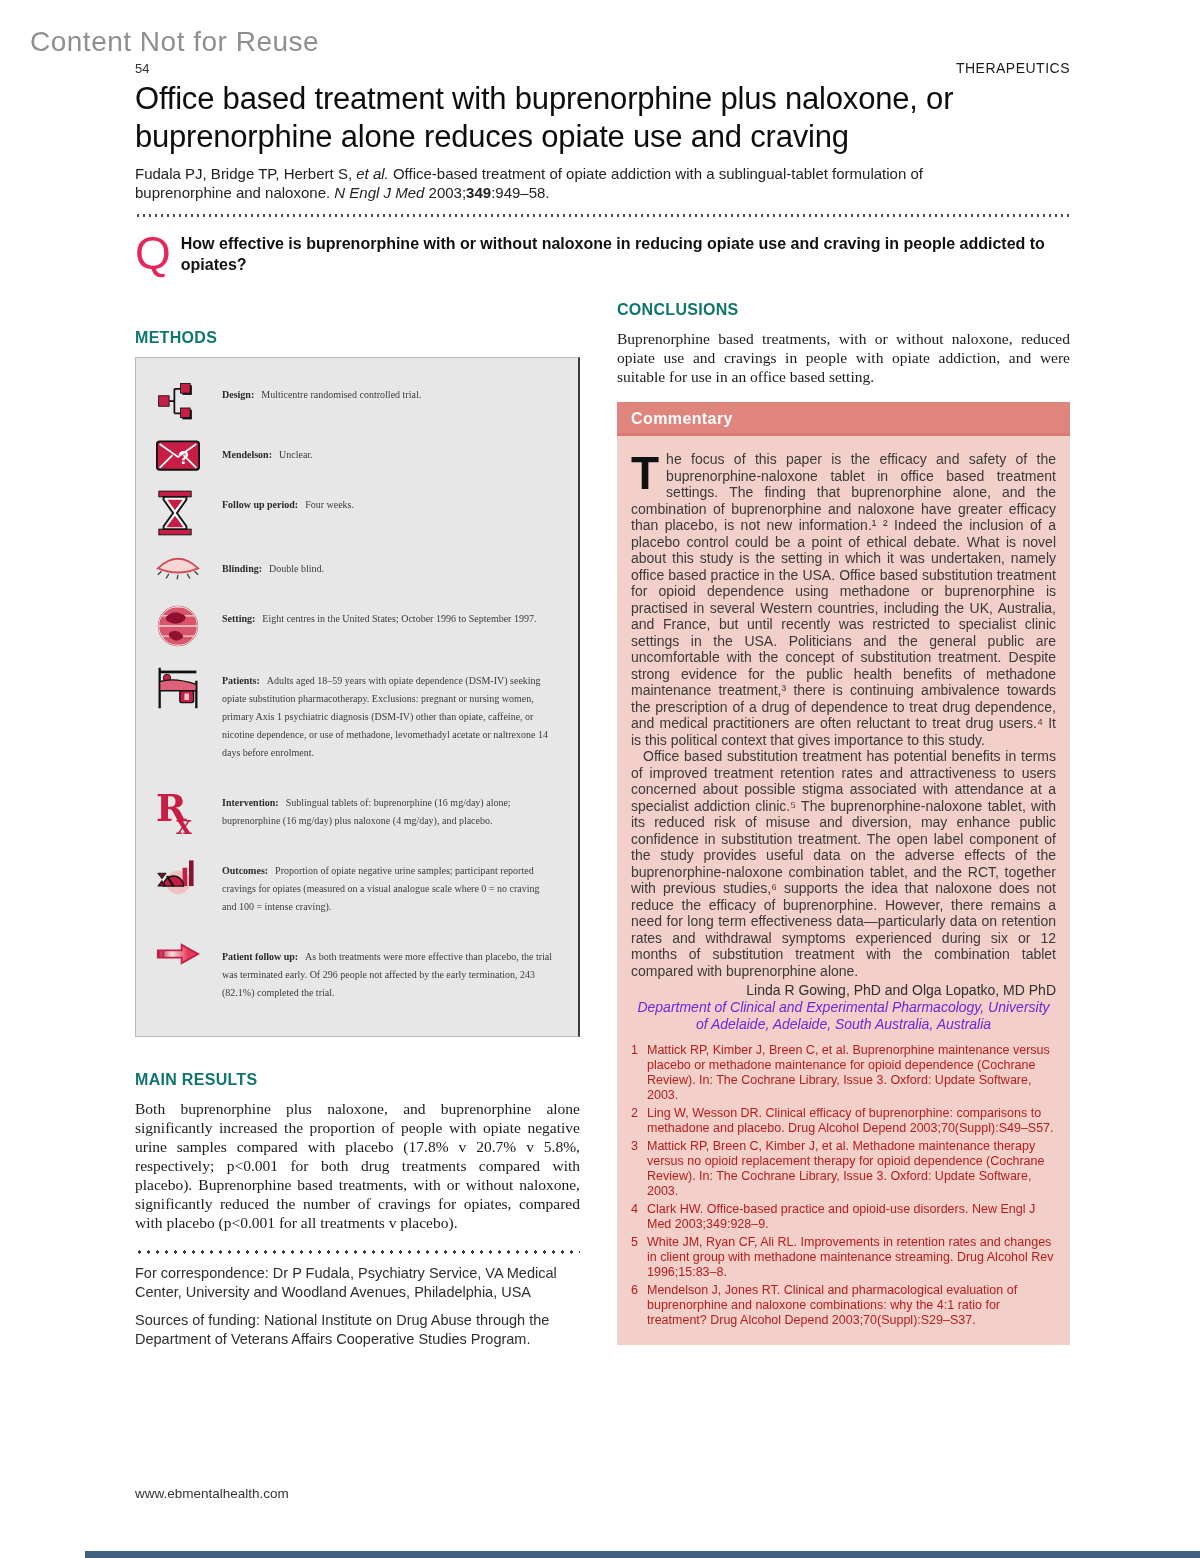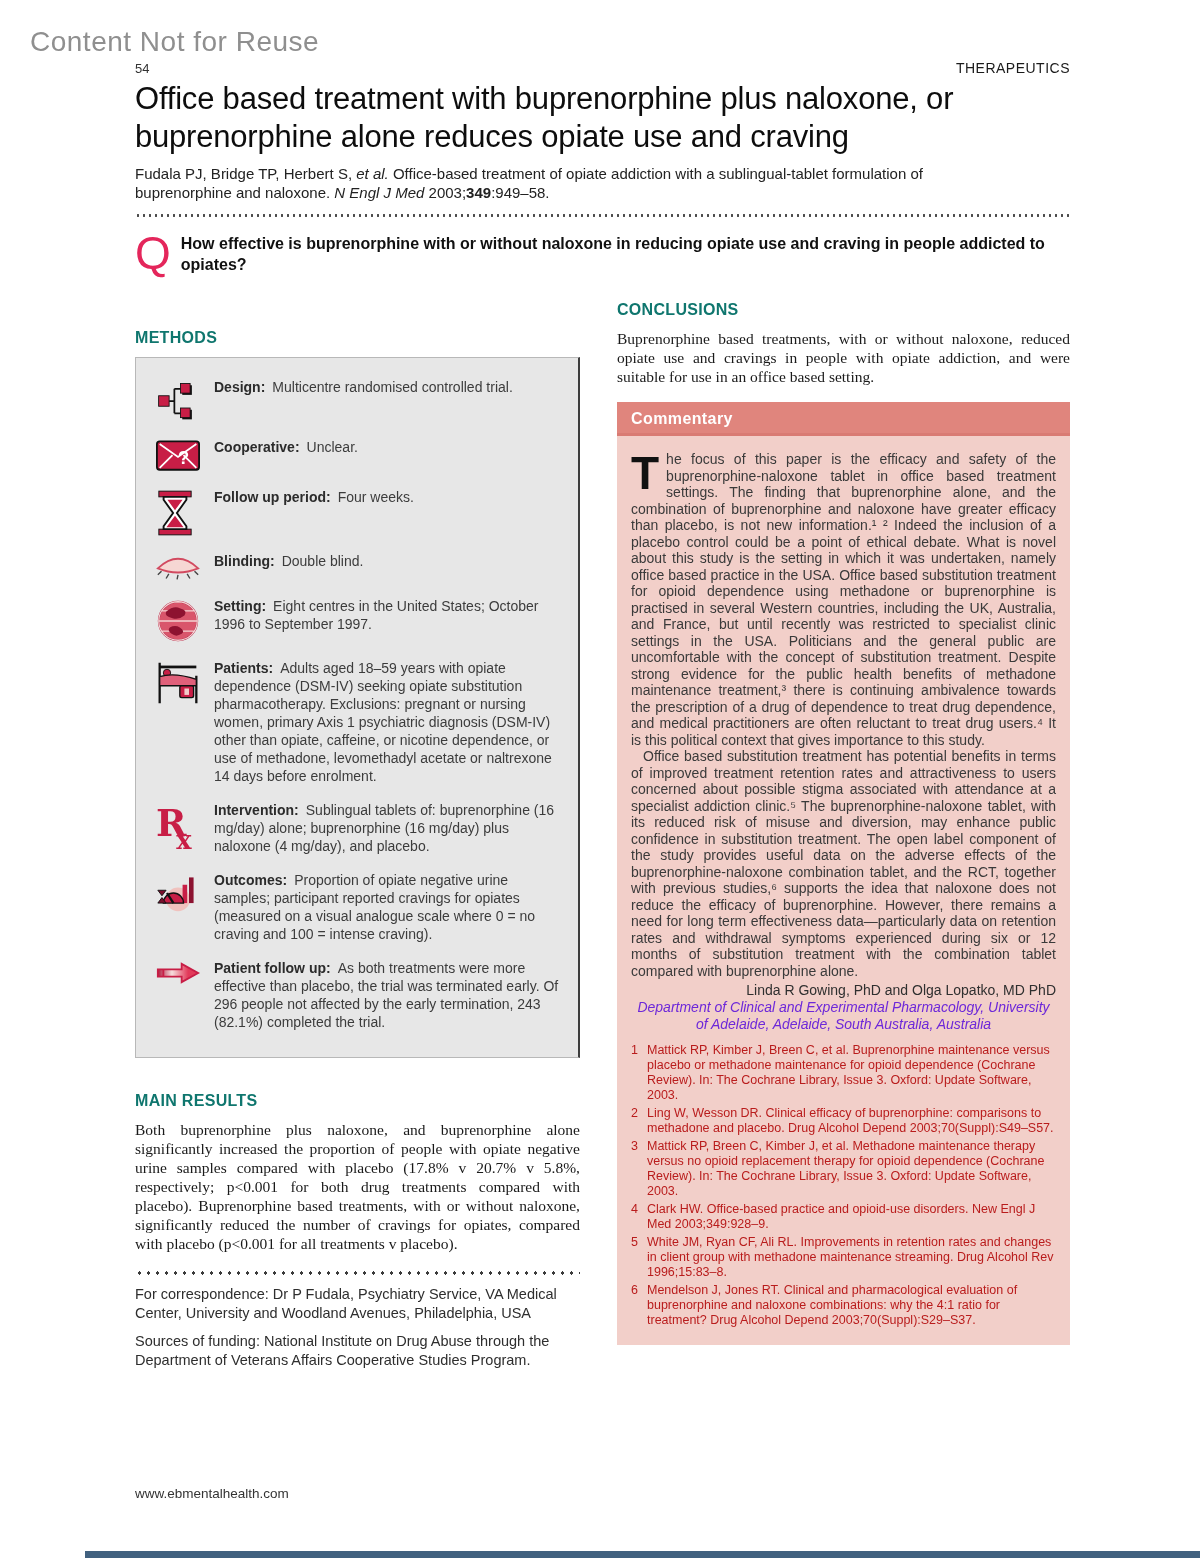--- a/index.html
+++ b/index.html
@@ -21,21 +21,21 @@
   .columns{display:flex;gap:37px;margin-top:26px;}
   .col-left{width:445px;flex:0 0 445px;}
   .col-right{width:453px;flex:0 0 453px;}
   .redhead{margin:0 0 10px;font-size:16px;font-weight:bold;color:#0f766e;letter-spacing:.3px;}
   .methods-head{margin-top:28px;}
   
   .methods-box{background:#e7e7e7;border:1px solid #b8b8b8;border-right:2px solid #3d3d3d;
                padding:20px 16px 10px 20px;margin-top:6px;}
   .m-row{display:flex;margin-bottom:16px;}
   .m-icon{flex:0 0 58px;padding-top:2px;}
-  .m-text{margin:0;font-size:14px;line-height:18px;color:#3c3c3c;}
+  .m-text{margin:8px;font-size:10px;line-height:18px;color:#3c3c3c;font-family:Liberation Serif, serif;}
   .m-label{font-weight:bold;color:#2b2b2b;margin-right:7px;}
   .rx-text{font-family:"DejaVu Serif",serif;}
   
   .serif-par{margin:0;font-family:"Liberation Serif","DejaVu Serif",serif;font-size:15.5px;line-height:19px;
              color:#1a1a1a;text-align:justify;}
   .results-head{margin-top:34px;}
   .dotted-rule2{height:4px;margin:18px 0 10px;background-image:radial-gradient(circle,#3a3a3a 1.5px,transparent 1.8px);
                 background-size:9px 4px;background-repeat:repeat-x;background-position:0 50%;width:445px;}
   .sans-par{margin:0 0 9px;font-size:14.5px;line-height:19px;color:#2e2e2e;}
   
@@ -100,21 +100,21 @@
           </div>
 
           <div class="m-row">
             <span class="m-icon">
               <svg width="44" height="32" viewBox="0 0 48 34">
                 <rect x="1" y="1" width="46" height="31" rx="3" fill="#c81e46" stroke="#111" stroke-width="2"></rect>
                 <path d="M4 4 L24 18 L44 4 M4 30 L18 16 M44 30 L30 16" stroke="#fff" stroke-width="2" fill="none"></path>
                 <text x="30" y="26" font-size="20" fill="#fff" text-anchor="middle" font-weight="bold" font-family="Liberation Sans, sans-serif">?</text>
               </svg>
             </span>
-            <p class="m-text"><span class="m-label">Cooperative:</span><span>Unclear.</span></p>
+            <p class="m-text"><span class="m-label">Mendelson:</span><span>Unclear.</span></p>
           </div>
 
           <div class="m-row">
             <span class="m-icon">
               <svg width="38" height="46" viewBox="0 0 40 48">
                 <rect x="3" y="1" width="34" height="6" fill="#c81e46" stroke="#111"></rect>
                 <rect x="3" y="41" width="34" height="6" fill="#c81e46" stroke="#111"></rect>
                 <path d="M8 7 H32 V10 L22 24 L32 38 V41 H8 V38 L18 24 L8 10 Z" fill="#fff" stroke="#111" stroke-width="2"></path>
                 <path d="M12 10 H28 L20 21 Z M20 27 L29 39 H11 Z" fill="#c81e46"></path>
               </svg>

